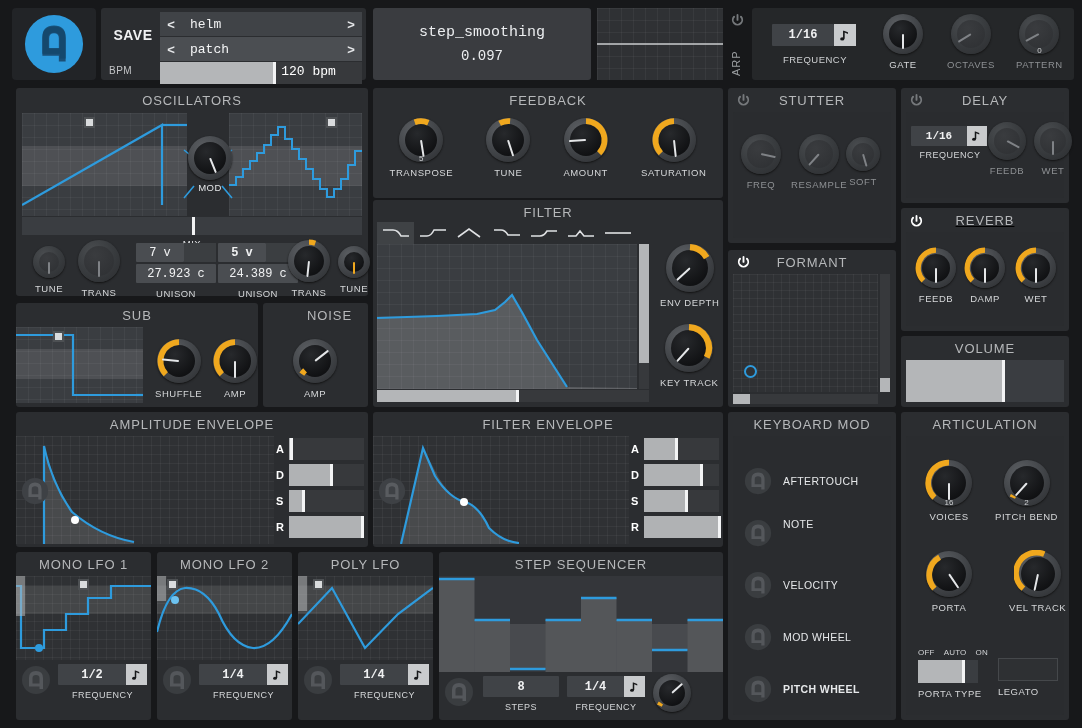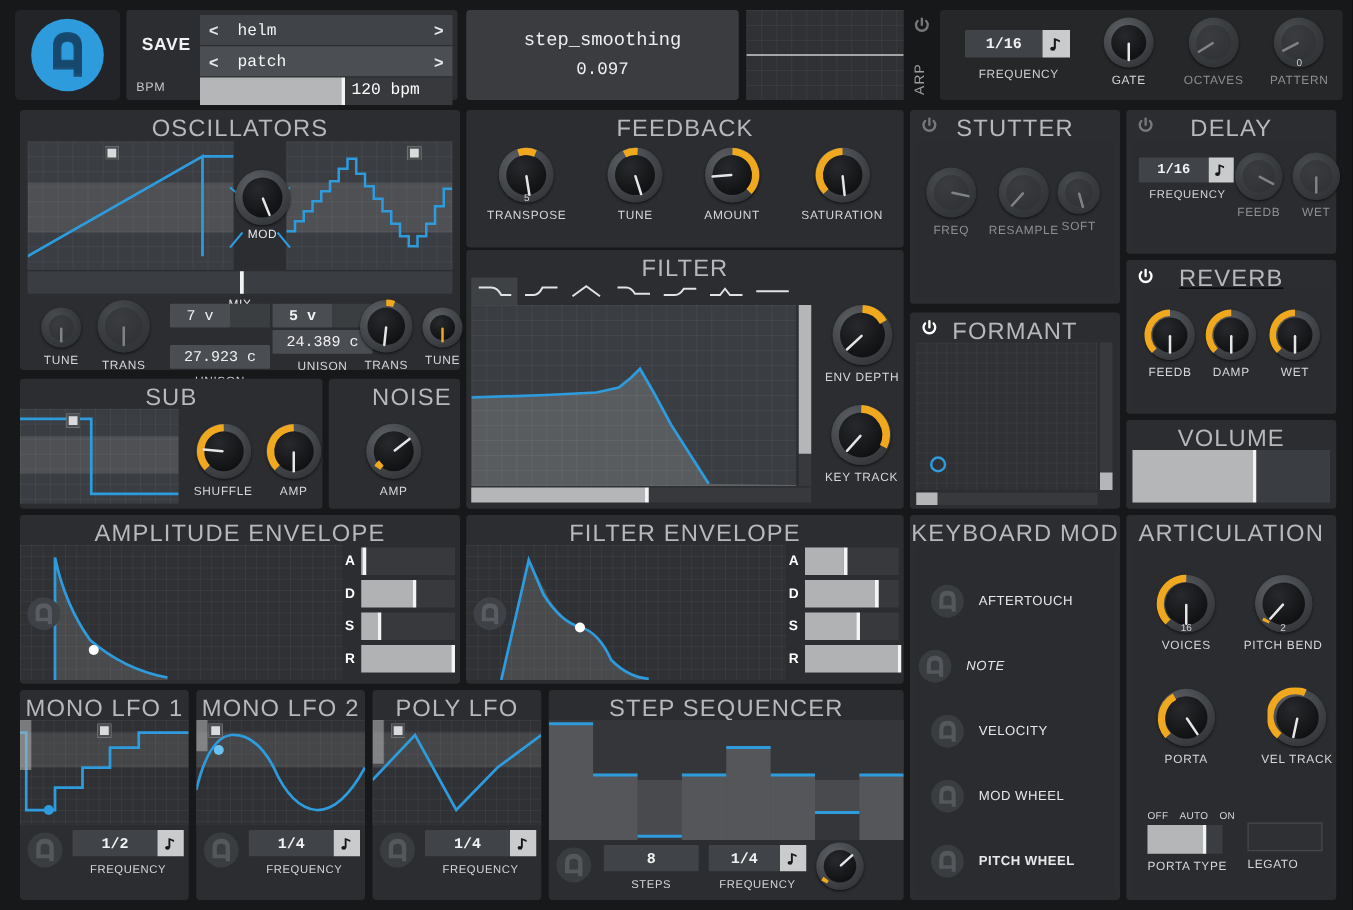--- a/index.html
+++ b/index.html
@@ -7,21 +7,21 @@
     width: 1082px; height: 728px;
     background: #0d0d0f;
     font-family: "Liberation Sans", sans-serif;
     overflow: hidden;
   }
   .app { position: relative; width: 1082px; height: 728px; background: #17181a; }
 
   
   .panel { position: absolute; background: #2b2d30; border-radius: 3px; }
   .panel-title {
-    text-align: center; color: #b6b8ba; font-size: 19px; letter-spacing: .9px;
+    text-align: center; color: #b6b8ba; font-size: 13px; letter-spacing: .9px;
     padding: 5px 0 4px; font-weight: 400;
   }
   .panel-body { position: absolute; left: 5px; right: 5px; top: 24px; bottom: 5px;
     background: #303235; border-radius: 2px; }
 
   
   .knob { position: relative; width: 40px; height: 40px; }
   .knob .ring {
     position: absolute; inset: 0; border-radius: 50%;
     background: radial-gradient(circle at 35% 28%, #5c5f63 0%, #45484c 45%, #2a2c2f 100%);
@@ -260,21 +260,21 @@
         <div class="ptr" style="transform:rotate(0deg);height:16px;"></div>
         </div>
       <div class="knob-lab">TRANS</div>
     </div>
 
     <div style="position:absolute;left:120px;top:155px;width:80px;">
       <div style="display:flex;">
         <div class="valbox" style="width:48px;height:19px;background:#4a4d51;font-weight:normal;">7 v</div>
         <div style="flex:1;height:19px;background:#3b3e41;"></div>
       </div>
-      <div class="valbox" style="width:80px;height:19px;background:#4a4d51;margin-top:14px;">27.923 c</div>
+      <div class="valbox" style="width:80px;height:19px;background:#4a4d51;margin-top:2px;">27.923 c</div>
       <div class="label-s" style="text-align:center;margin-top:5px;">UNISON</div>
     </div>
 
     <div style="position:absolute;left:202px;top:155px;width:80px;">
       <div style="display:flex;">
         <div class="valbox" style="width:48px;height:19px;background:#4a4d51;font-weight:bold;">5 v</div>
         <div style="flex:1;height:19px;background:#3b3e41;"></div>
       </div>
       <div class="valbox" style="width:80px;height:19px;background:#4a4d51;margin-top:2px;">24.389 c</div>
       <div class="label-s" style="text-align:center;margin-top:5px;">UNISON</div>
@@ -737,21 +737,21 @@
     <div class="panel-body" style="background:#2a2c2f;">
       <div style="position:absolute;left:10px;top:30px;display:flex;align-items:center;gap:10px;">
         <span class="modsrc">
           <svg viewBox="0 0 32 32">
               <circle cx="16" cy="16" r="14" fill="#3a3d40"></circle>
           <path d="M9 25 L9 14 Q9 7 16 7 Q23 7 23 14 L23 25 L19.5 25 L19.5 14 Q19.5 11 16 11 Q12.5 11 12.5 14 L12.5 19.5 L19.5 19.5 L19.5 22.5 L9 22.5 Z" fill="#54575b"></path>
             </svg>
         </span>
         <span style="color:#e6e8ea;font-size:10.5px;letter-spacing:.4px;">AFTERTOUCH</span>
       </div>
-      <div style="position:absolute;left:0;top:82px;display:flex;align-items:center;gap:10px;font-style:italic;">
+      <div style="position:absolute;left:10px;top:82px;display:flex;gap:10px;">
         <span class="modsrc">
           <svg viewBox="0 0 32 32">
               <circle cx="16" cy="16" r="14" fill="#3a3d40"></circle>
           <path d="M9 25 L9 14 Q9 7 16 7 Q23 7 23 14 L23 25 L19.5 25 L19.5 14 Q19.5 11 16 11 Q12.5 11 12.5 14 L12.5 19.5 L19.5 19.5 L19.5 22.5 L9 22.5 Z" fill="#54575b"></path>
             </svg>
         </span>
         <span style="color:#e6e8ea;font-size:10.5px;letter-spacing:.4px;">NOTE</span>
       </div>
       <div style="position:absolute;left:10px;top:134px;display:flex;align-items:center;gap:10px;">
         <span class="modsrc">

